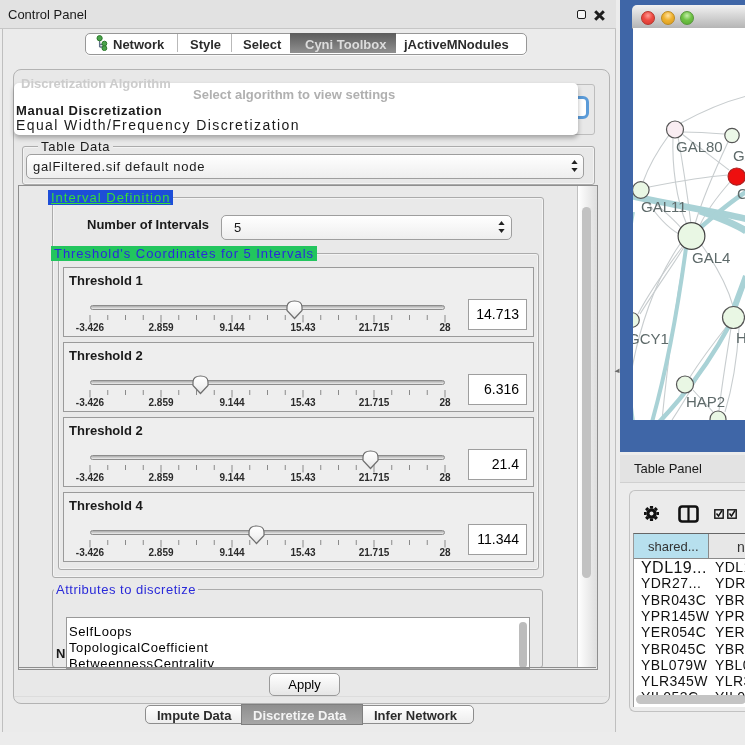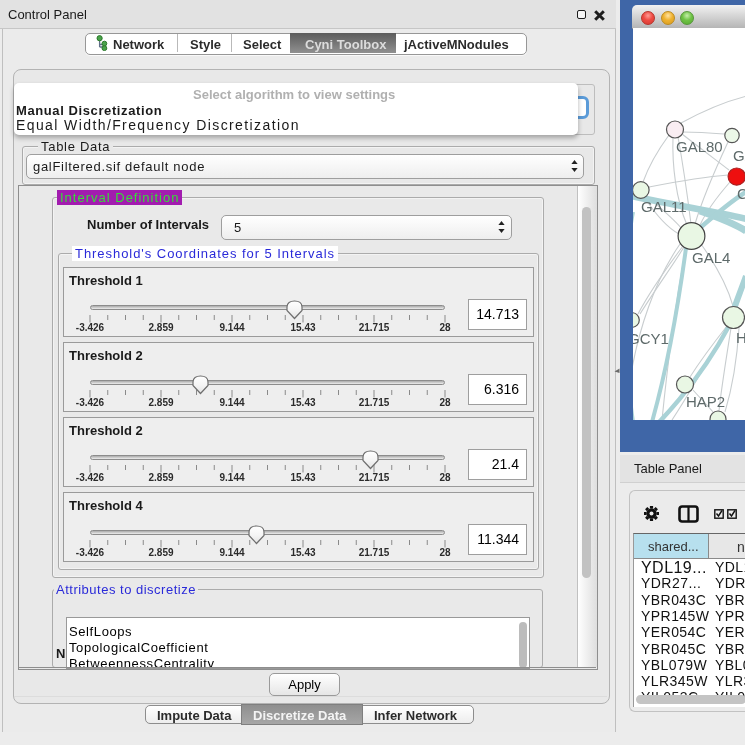--- a/index.html
+++ b/index.html
@@ -54,32 +54,32 @@
     <path d="M4.5 1 L7.6 5 H1.4 Z" fill="#222"></path>
     <path d="M4.5 13 L1.4 9 H7.6 Z" fill="#222"></path>
   </svg>
 
   <div class="abs" style="left:18px;top:185px;width:578px;height:483px;background:#e9e9e9;border:1px solid #8e8e8e;"></div>
 
   <div class="abs" style="left:577px;top:186px;width:19px;height:481px;background:linear-gradient(90deg,#ffffff,#dedede);border-left:1px solid #c0c0c0;"></div>
   <div class="abs" style="left:582px;top:207px;width:9px;height:371px;background:#c2c2c2;border-radius:5px;"></div>
 
   <div class="abs" style="left:52px;top:197px;width:490px;height:379px;border:1px solid #ababab;border-radius:3px;box-shadow:inset 0 0 0 1px #f3f3f3;"></div>
-  <div class="abs b13" style="left:57px;top:190px;background:#a21caf;padding:0 3px;color:#38dd38;letter-spacing:1.0px;">Interval Definition</div>
+  <div class="abs b13" style="left:48px;top:190px;background:#1d4ed8;padding:0 3px;color:#38dd38;letter-spacing:1.0px;text-decoration:underline;">Interval Definition</div>
 
   <div class="abs b13" style="left:87px;top:217px;font-weight:bold;">Number of Intervals</div>
   <div class="abs" style="left:221px;top:215px;width:289px;height:23px;background:linear-gradient(#ffffff,#eeeeee);border:1px solid #9e9e9e;border-radius:5px;"></div>
   <div class="abs b13" style="left:234px;top:220px;">5</div>
   <svg class="abs" style="left:497px;top:220px;" width="9" height="14" viewBox="0 0 9 14">
     <path d="M4.5 1 L7.6 5 H1.4 Z" fill="#222"></path>
     <path d="M4.5 13 L1.4 9 H7.6 Z" fill="#222"></path>
   </svg>
 
   <div class="abs" style="left:58px;top:253px;width:479px;height:315px;border:1px solid #ababab;border-radius:3px;box-shadow:inset 0 0 0 1px #f3f3f3;"></div>
-  <div class="abs b13" style="left:72px;top:246px;background:#ffffff;padding:0 3px;color:#2a2ad9;letter-spacing:0.95px;">Threshold's Coordinates for 5 Intervals</div>
+  <div class="abs b13" style="left:51px;top:246px;background:#22c55e;padding:0 3px;color:#2a2ad9;letter-spacing:0.95px;">Threshold's Coordinates for 5 Intervals</div>
 
   <div id="thresholds">
       <div class="abs" style="left:63px;top:267px;width:469px;height:68px;background:#eeeeee;border:1px solid #9a9a9a;"></div>
       <div class="abs b13" style="left:69px;top:273px;font-weight:bold;">Threshold 1</div>
       <div class="abs" style="left:90px;top:305px;width:353px;height:3px;background:linear-gradient(#aaaaaa,#ededed);border:1px solid #8c8c8c;border-radius:3px;"></div>
       <svg class="abs" style="left:0;top:315px;" width="540" height="9" viewBox="0 0 540 9">
         <line x1="90" y1="0" x2="90" y2="7.5" stroke="#8a8a8a" stroke-width="1"></line>
         <line x1="107.75" y1="0" x2="107.75" y2="5" stroke="#8a8a8a" stroke-width="1"></line>
         <line x1="125.5" y1="0" x2="125.5" y2="5" stroke="#8a8a8a" stroke-width="1"></line>
         <line x1="143.25" y1="0" x2="143.25" y2="5" stroke="#8a8a8a" stroke-width="1"></line>
@@ -273,20 +273,21 @@
   <div class="abs" style="left:241px;top:704px;width:120px;height:19px;background:linear-gradient(#8f8f8f,#a6a6a6);border:1px solid #7f7f7f;"></div>
   <div class="abs b13" style="left:157px;top:708px;font-weight:bold;color:#2b2b2b;">Impute Data</div>
   <div class="abs b13" style="left:253px;top:708px;font-weight:bold;color:#f4f4f4;">Discretize Data</div>
   <div class="abs b13" style="left:374px;top:708px;font-weight:bold;color:#2b2b2b;text-align:right;">Infer Network</div>
 
   <svg class="abs" style="left:614px;top:368px;" width="6" height="8" viewBox="0 0 6 8">
       <path d="M5.5 0.5 L5.5 5 L0.5 3.5 Z" fill="#6b6b6b"></path>
     </svg>
 
   <div class="abs" style="left:14px;top:83px;width:564px;height:52px;background:#fff;border-radius:5px;box-shadow:0 3px 5px rgba(0,0,0,.3);"></div>
+  <div class="abs b13" style="left:21px;top:76px;font-weight:bold;color:#cccccc;">Discretization Algorithm</div>
   <div class="abs b13" style="left:193px;top:87px;font-weight:bold;color:#b0b0b0;">Select algorithm to view settings</div>
   <div class="abs b13" style="left:16px;top:103px;font-weight:bold;letter-spacing:0.6px;">Manual Discretization</div>
   <div class="abs" style="left:16px;top:117px;font-size:14px;color:#1a1a1a;letter-spacing:1.4px;">Equal Width/Frequency Discretization</div>
 
   <div class="abs" style="left:620px;top:0;width:125px;height:452px;background:#3f66a7;"></div>
   <div class="abs" style="left:632px;top:5px;width:113px;height:23px;background:linear-gradient(#f2f2f2,#b5b5b5);border-top-left-radius:5px;border-bottom:1px solid #8a8a8a;"></div>
   <div class="abs" style="left:641px;top:11px;width:12px;height:12px;border-radius:50%;background:radial-gradient(circle at 50% 30%,#ff9a94 0%,#ee4b43 45%,#d63a30 100%);border:1px solid #b5342c;"></div>
   <div class="abs" style="left:661px;top:11px;width:12px;height:12px;border-radius:50%;background:radial-gradient(circle at 50% 30%,#ffe2a0 0%,#eeb12f 45%,#d89b1e 100%);border:1px solid #bb8a20;"></div>
   <div class="abs" style="left:680px;top:11px;width:12px;height:12px;border-radius:50%;background:radial-gradient(circle at 50% 30%,#c4eea8 0%,#6fc345 45%,#57a930 100%);border:1px solid #56963a;"></div>
 

